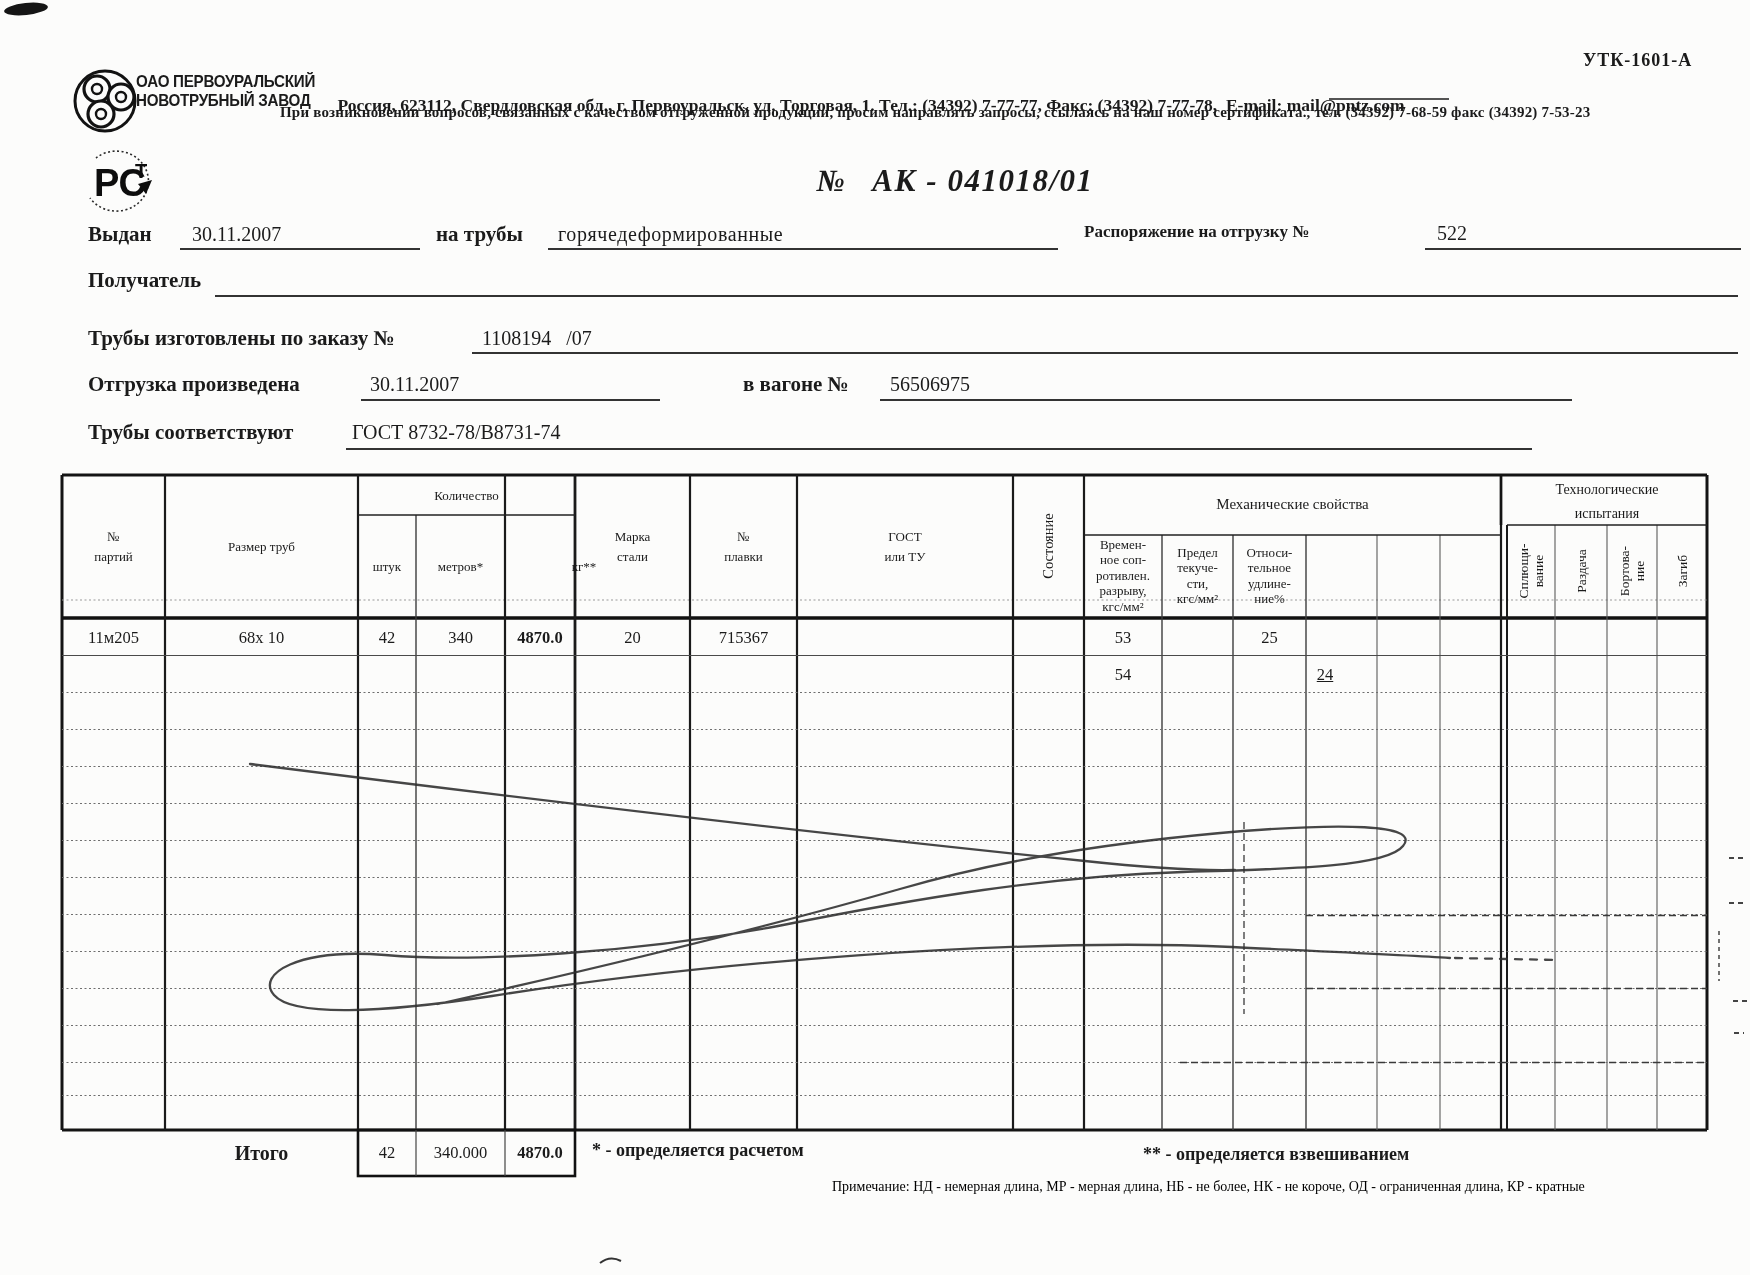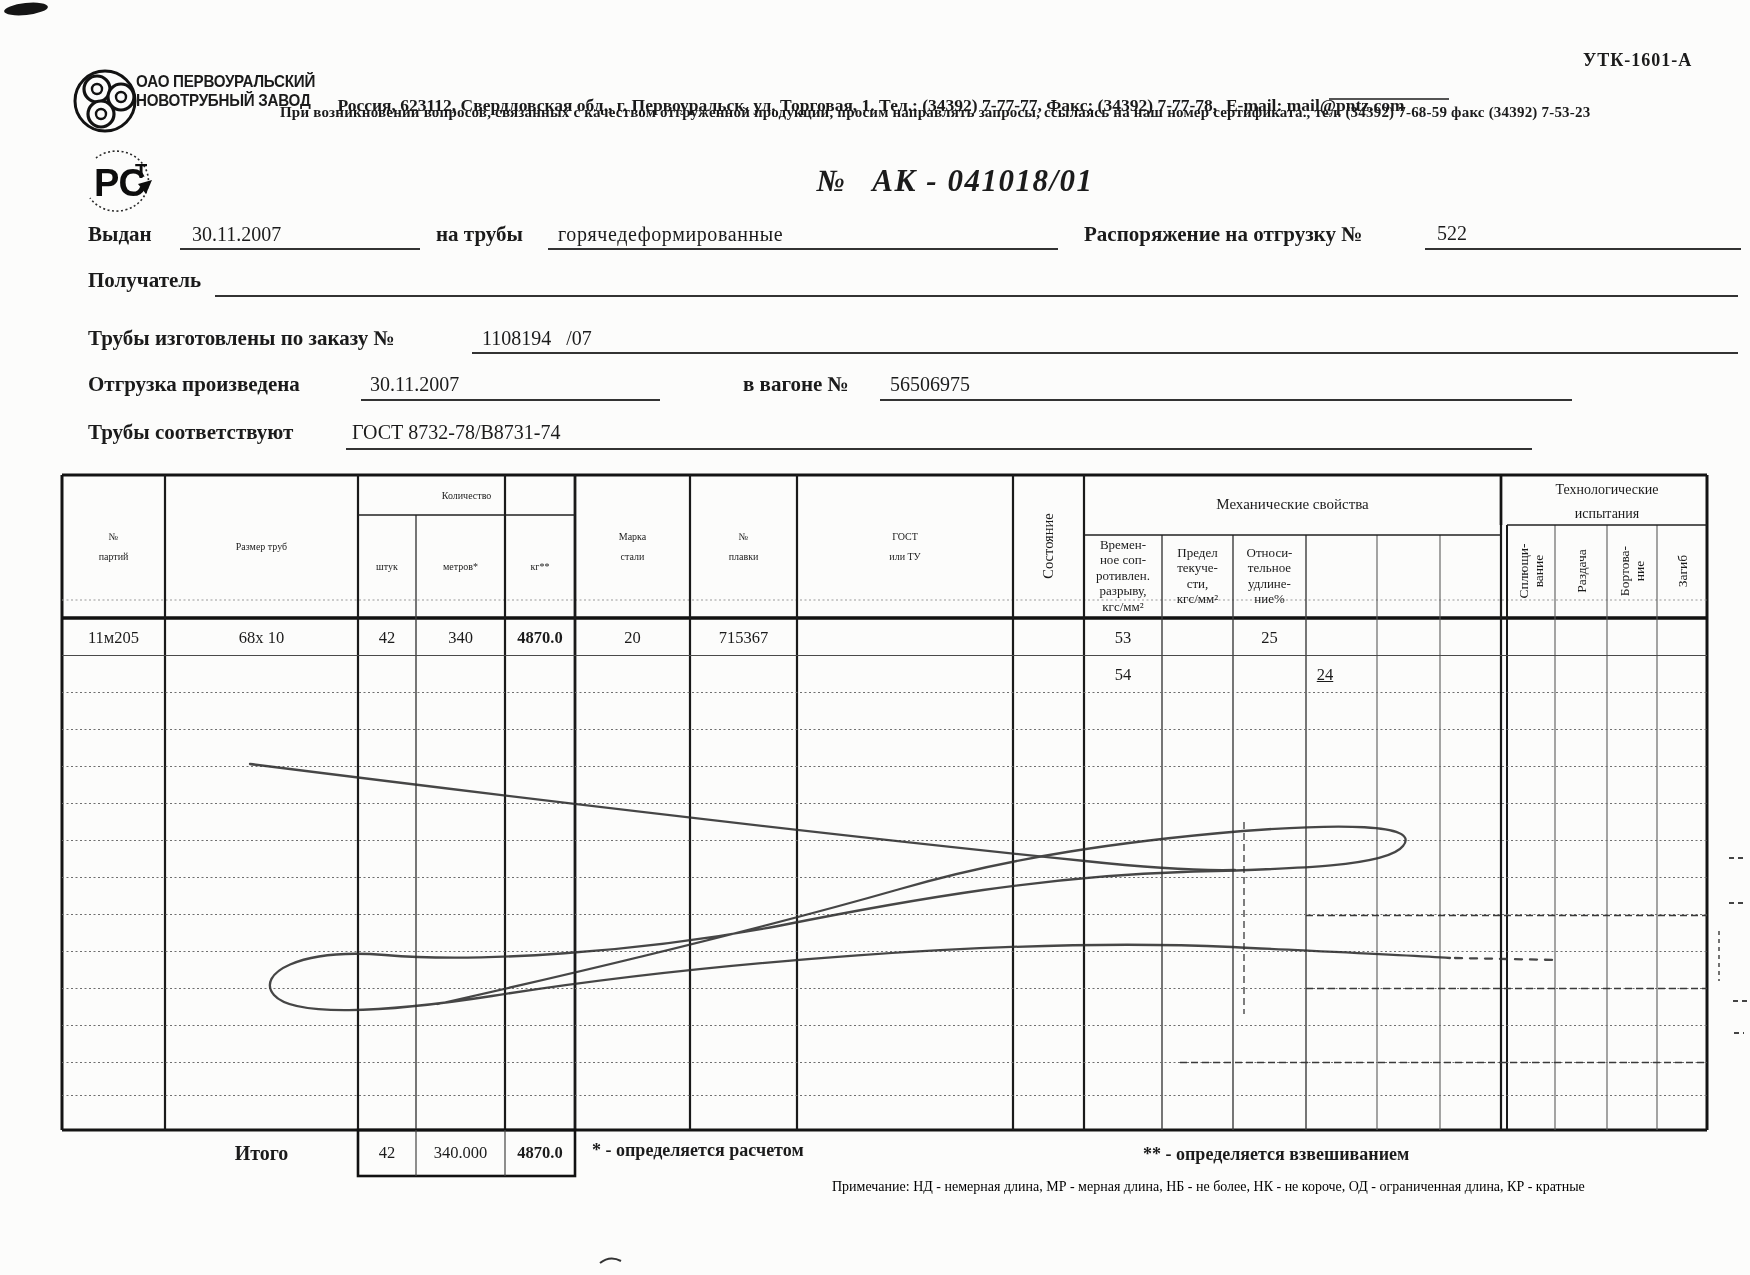--- a/index.html
+++ b/index.html
@@ -6,21 +6,21 @@
   .page{position:relative;width:1750px;height:1275px;background:#fcfcfb;overflow:hidden;
         font-family:"Liberation Serif","DejaVu Serif",serif;color:#1b1b1b;}
   .abs{position:absolute;}
   .t{position:absolute;white-space:pre;}
   .b{font-weight:bold;font-family:Liberation Serif, serif;}
   .cell{position:absolute;display:flex;align-items:center;justify-content:center;
         text-align:center;white-space:pre-line;}
   .vl{position:absolute;display:flex;align-items:center;justify-content:center;
       transform:rotate(-90deg);text-align:center;white-space:pre-line;
       font-size:13.5px;line-height:15px;}
-  .hdr{font-size:10px;line-height:20px;}
+  .hdr{font-size:13px;line-height:20px;}
   .sub{font-size:13px;line-height:15.5px;}
   .data{font-size:16.5px;}
   .title-row{position:absolute;left:560px;top:163px;width:790px;display:flex;
              justify-content:center;align-items:baseline;gap:26px;
              font-style:italic;font-weight:bold;font-size:31px;letter-spacing:1.5px;}
   .orgname{font-family:"Liberation Sans","DejaVu Sans",sans-serif;font-weight:bold;
            font-size:16.5px;line-height:19px;letter-spacing:-0.3px;transform:scaleX(.92);
            transform-origin:left top;}
   svg text{font-family:"Liberation Sans","DejaVu Sans",sans-serif;}
 </style>
@@ -173,21 +173,21 @@
 
   <div class="title-row">
     <span>№</span>
     <span>АК - 041018/01</span>
   </div>
 
   <div class="t b" style="left:88px;top:222px;font-size:21px;">Выдан</div>
   <div class="t" style="left:192px;top:223px;font-size:20px;">30.11.2007</div>
   <div class="t b" style="left:436px;top:222px;font-size:21px;">на трубы</div>
   <div class="t" style="left:558px;top:223px;font-size:20px;letter-spacing:.6px;">горячедеформированные</div>
-  <div class="t b" style="left:1084px;top:222px;font-size:21px;">Распоряжение на отгрузку №</div>
+  <div class="t b" style="left:1084px;top:222px;font-size:17px;">Распоряжение на отгрузку №</div>
   <div class="t" style="left:1437px;top:222px;font-size:20px;">522</div>
 
   <div class="t b" style="left:88px;top:268px;font-size:21px;">Получатель</div>
   <div class="t" style="left:240px;top:270px;font-size:20px;"></div>
 
   <div class="t b" style="left:88px;top:326px;font-size:21px;">Трубы изготовлены по заказу №</div>
   <div class="t" style="left:482px;top:327px;font-size:20px;">1108194   /07</div>
 
   <div class="t b" style="left:88px;top:372px;font-size:21px;">Отгрузка произведена</div>
   <div class="t" style="left:370px;top:373px;font-size:20px;">30.11.2007</div>
@@ -196,21 +196,21 @@
 
   <div class="t b" style="left:88px;top:420px;font-size:21px;">Трубы соответствуют</div>
   <div class="t" style="left:352px;top:421px;font-size:20px;">ГОСТ 8732-78/В8731-74</div>
 
   <div class="cell hdr" style="left:62px;top:475px;width:103px;height:143px;">№
 партий</div>
   <div class="cell hdr" style="left:165px;top:475px;width:193px;height:143px;">Размер труб</div>
   <div class="cell hdr" style="left:358px;top:478px;width:217px;height:36px;">Количество</div>
   <div class="cell hdr" style="left:358px;top:515px;width:58px;height:103px;">штук</div>
   <div class="cell hdr" style="left:416px;top:515px;width:89px;height:103px;">метров*</div>
-  <div class="cell hdr" style="left:505px;top:515px;width:70px;height:103px;">кг**</div>
+  <div class="cell hdr" style="left:505px;top:515px;width:70px;height:103px;padding-left:44px;">кг**</div>
   <div class="cell hdr" style="left:575px;top:475px;width:115px;height:143px;">Марка
 стали</div>
   <div class="cell hdr" style="left:690px;top:475px;width:107px;height:143px;">№
 плавки</div>
   <div class="cell hdr" style="left:797px;top:475px;width:216px;height:143px;">ГОСТ
 или ТУ</div>
   <div class="vl" style="left:998px;top:536px;width:100px;height:20px;font-size:14.5px;">Состояние</div>
 
   <div class="cell hdr" style="left:1084px;top:478px;width:417px;height:52px;font-size:15px;">Механические свойства</div>
   <div class="cell sub" style="left:1084px;top:533px;width:78px;height:85px;">Времен-

